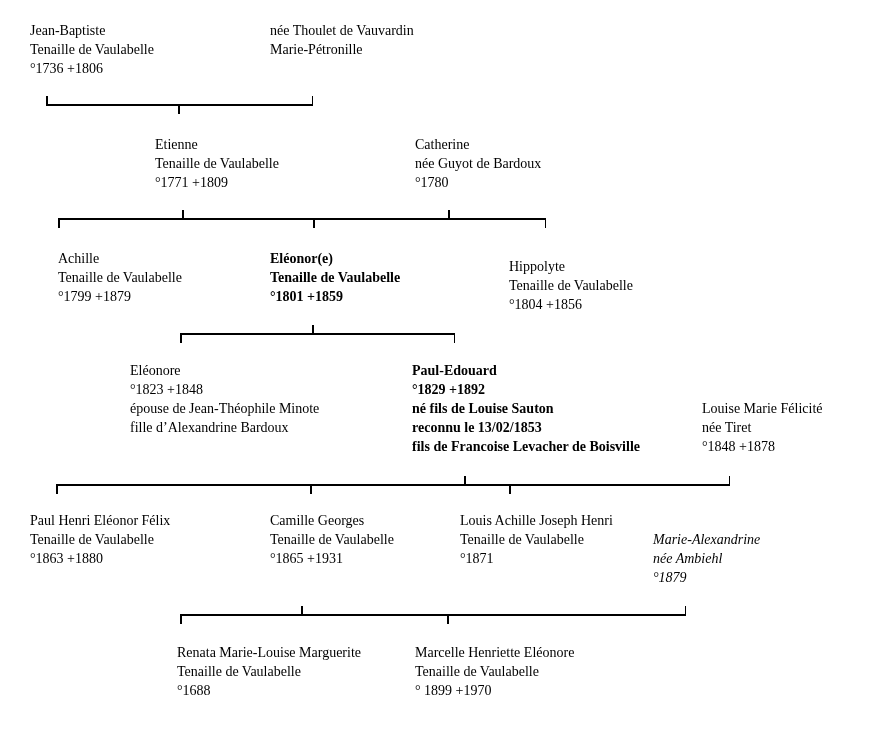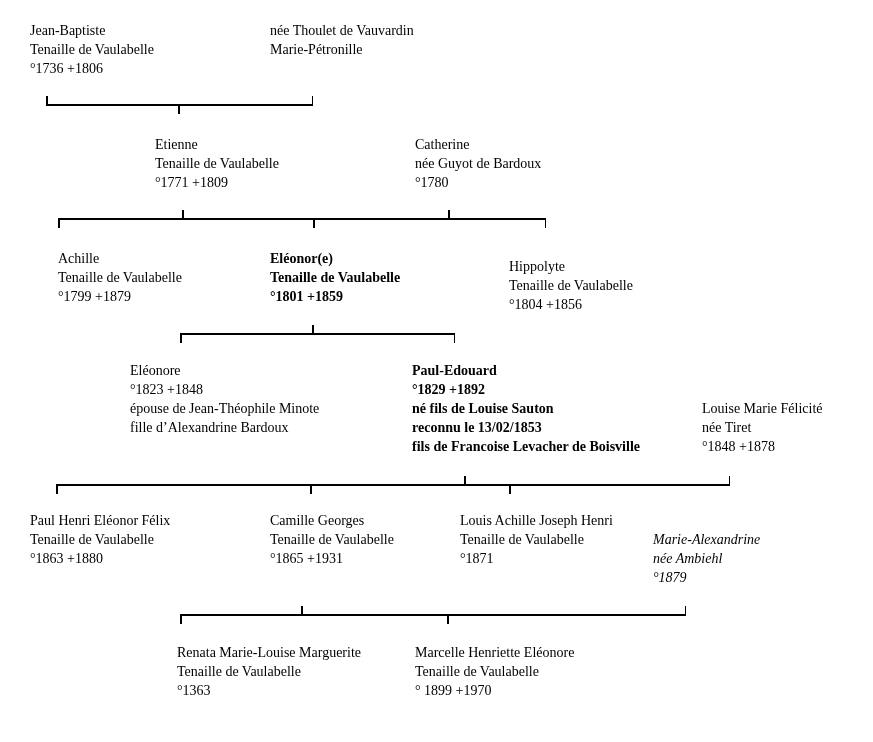--- a/index.html
+++ b/index.html
@@ -111,21 +111,21 @@
       <div class="person-text-line">°1871</div>
     </div>
     <div class="person" style="left: 653px; top: 530px; font-style: italic;">
       <div class="person-text-line">Marie-Alexandrine</div>
       <div class="person-text-line">née Ambiehl</div>
       <div class="person-text-line">°1879</div>
     </div>
     <div class="person" style="left: 152px; top: 643px; margin-left: 25px;">
       <div class="person-text-line">Renata Marie-Louise Marguerite</div>
       <div class="person-text-line">Tenaille de Vaulabelle</div>
-      <div class="person-text-line">°1363</div>
+      <div class="person-text-line">°1688</div>
     </div>
     <div class="person" style="left: 415px; top: 643px;">
       <div class="person-text-line">Marcelle Henriette Eléonore</div>
       <div class="person-text-line">Tenaille de Vaulabelle</div>
       <div class="person-text-line">° 1899 +1970</div>
     </div>
     <div class="hline" style="left: 46px; top: 104px; width: 267px; background: rgb(0, 0, 0);"></div>
     <div class="tick" style="left: 46px; top: 96px; height: 10px; background: rgb(0, 0, 0);"></div>
     <div class="tick" style="left: 311.5px; top: 96px; height: 10px; background: rgb(0, 0, 0);"></div>
     <div class="tick" style="left: 178px; top: 104px; height: 10px; background: rgb(0, 0, 0);"></div>

